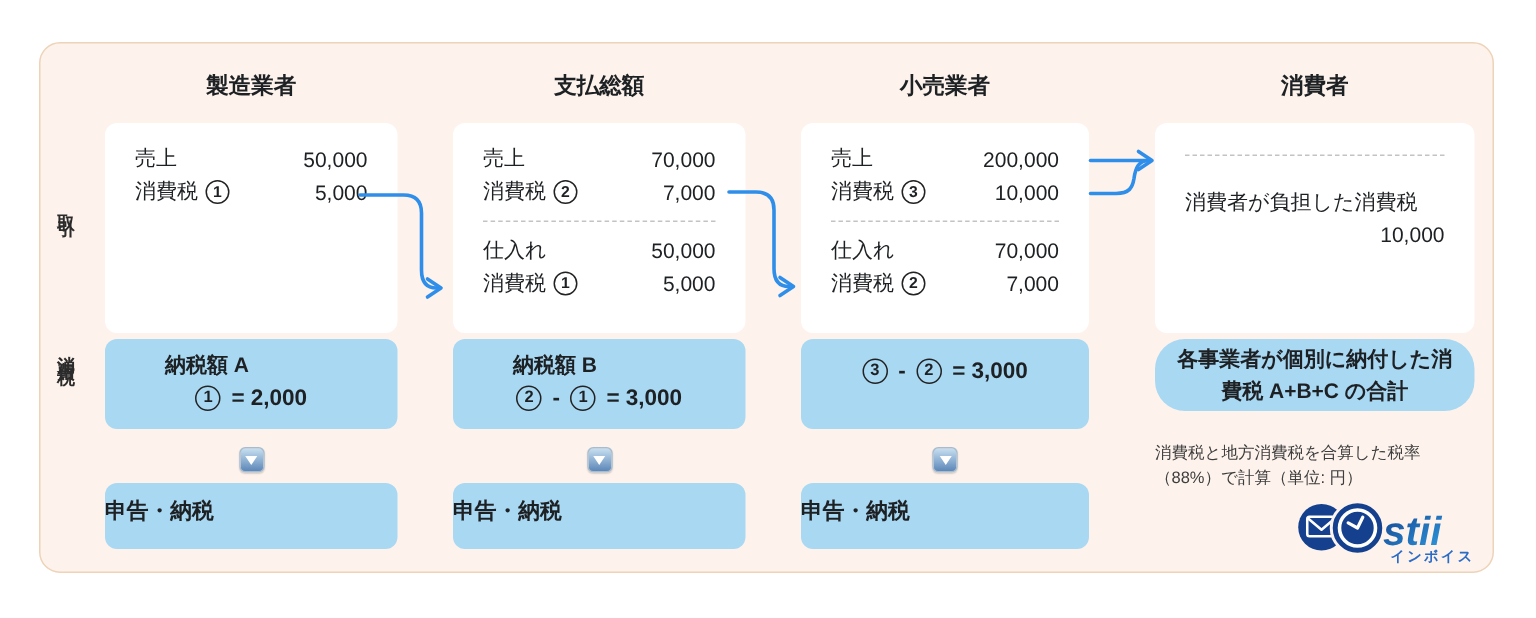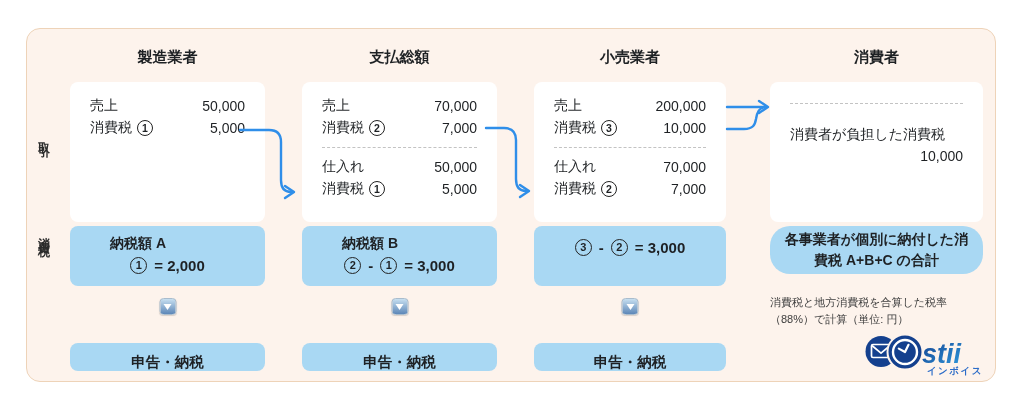--- a/index.html
+++ b/index.html
@@ -25,21 +25,21 @@
   .divider{border-top:1.6px dashed #c3c3c3;margin:8px 0;}
   .burden-label{font-size:14px;font-weight:500;margin-top:22px;}
   .burden-value{text-align:right;font-size:14px;font-weight:500;margin-top:4px;}
   .tax-box{position:absolute;top:182px;left:0;right:0;height:60px;background:var(--light-blue);border-radius:8px;padding-top:9px;}
   .tax-box .title{margin-left:40px;font-size:14px;font-weight:700;}
   .formula{display:flex;justify-content:center;align-items:center;gap:7px;margin-top:4px;font-size:15px;font-weight:700;}
   .formula .circ{width:17px;height:17px;font-size:11px;}
   .summary-box{position:absolute;top:182px;left:0;right:0;height:48px;background:var(--light-blue);border-radius:20px;display:flex;align-items:center;justify-content:center;text-align:center;font-size:14px;font-weight:700;line-height:1.5;padding:4px 12px;}
   .down-icon{position:absolute;top:254px;left:50%;transform:translateX(-50%);width:17px;height:17px;border-radius:4px;background:linear-gradient(#c7dff0,#5d87b8);border:1px solid #a9bccd;display:flex;align-items:center;justify-content:center;box-shadow:0 1px 1px rgba(0,0,0,.15);}
   .down-icon .tri{width:0;height:0;border-left:4.5px solid transparent;border-right:4.5px solid transparent;border-top:6.5px solid #fff;margin-top:1px;}
-  .file-box{position:absolute;top:278px;left:0;right:0;height:28px;background:var(--light-blue);border-radius:8px;text-align:center;line-height:38px;font-size:14.5px;font-weight:700;margin-top:21px;}
+  .file-box{position:absolute;top:278px;left:0;right:0;height:44px;background:var(--light-blue);border-radius:8px;line-height:38px;font-size:14.5px;font-weight:700;}
   .note{position:absolute;top:250px;left:0;width:213px;font-size:11px;line-height:1.55;color:var(--note-text);}
   .logo{position:absolute;top:286px;left:94px;width:122px;height:46px;}
   svg.overlay{position:absolute;inset:0;width:1024px;height:412px;pointer-events:none;}
   .arrow{stroke:var(--arrow-blue);stroke-width:2.4;fill:none;stroke-linecap:round;stroke-linejoin:round;}
   .logo-word{font-family:"Liberation Sans","DejaVu Sans",sans-serif;font-style:italic;font-weight:700;font-size:27px;}
   .logo-sub{font-family:"Liberation Sans","DejaVu Sans",sans-serif;font-weight:700;font-size:9.5px;letter-spacing:1.5px;}
 </style>
 </head>
 <body>
 

